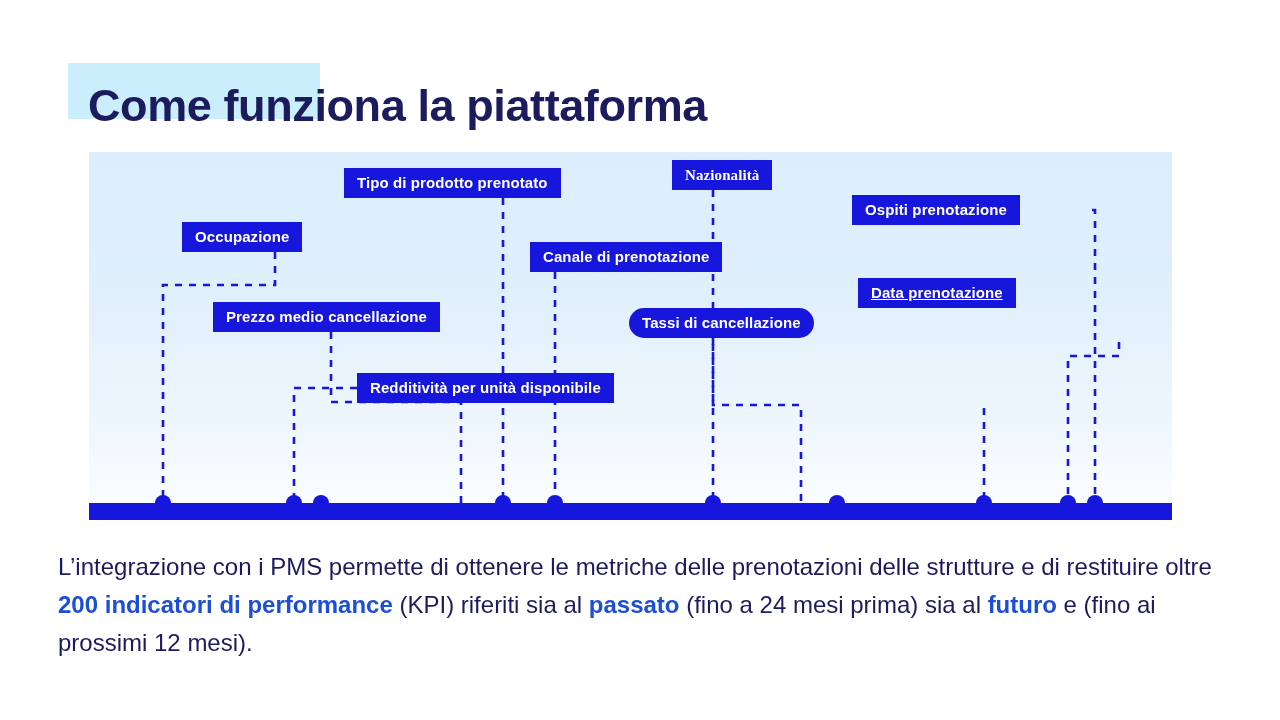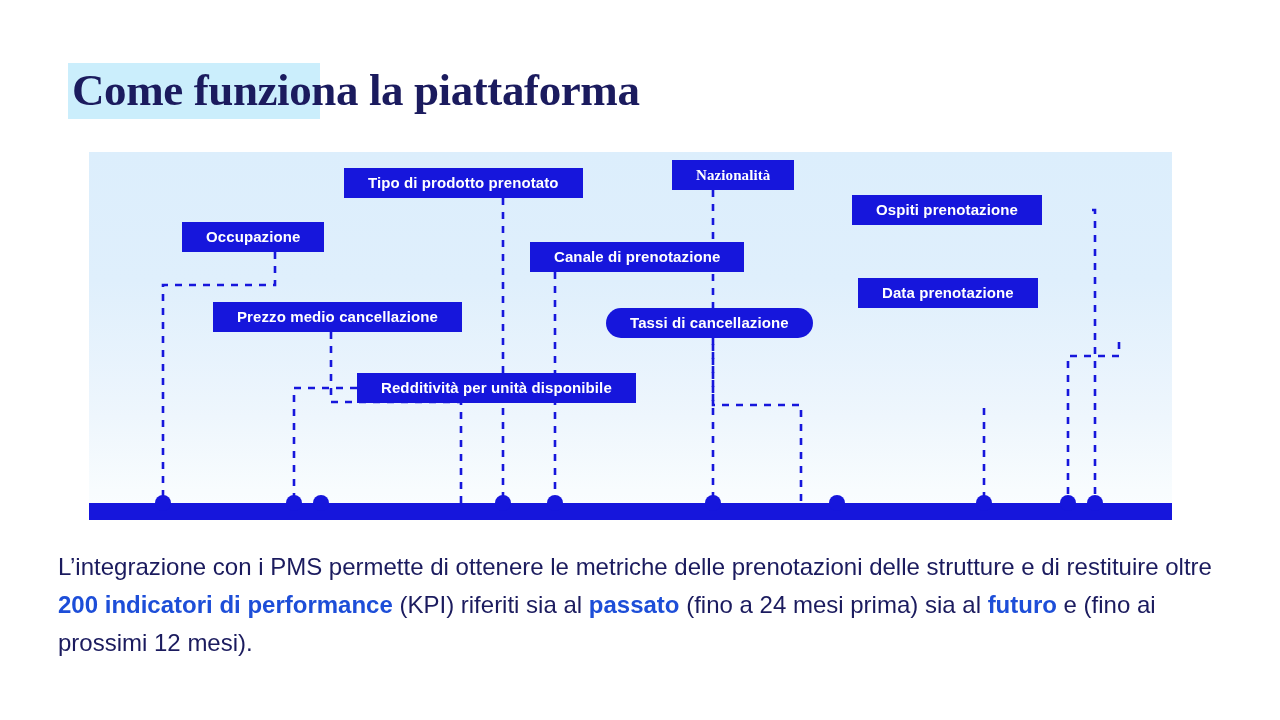--- a/index.html
+++ b/index.html
@@ -29,22 +29,22 @@
     left: 0px;
     top: 3px;
     width: 252px;
     height: 56px;
     background: #cbeefc;
   }
   #page-title {
     position: absolute;
     left: 4px;
     top: 0px;
-    margin: 0;
-    font-family: Liberation Serif, serif;
+    margin: 16px;
+    font-family: Liberation Sans, sans-serif;
     font-size: 45px;
     line-height: 60px;
     font-weight: bold;
     color: #1b1b5e;
     letter-spacing: -0.4px;
     white-space: nowrap;
     text-align: right;
   }
 
   
@@ -66,21 +66,21 @@
   }
   .node-box {
     position: absolute;
     background: #1616dc;
     color: #ffffff;
     font-family: "Liberation Sans", sans-serif;
     font-size: 15px;
     font-weight: bold;
     line-height: 30px;
     height: 30px;
-    padding: 0 24px;
+    padding: 0 13px;
     white-space: nowrap;
     box-sizing: border-box;
     letter-spacing: 0.1px;
   }
 
   
   #description {
     position: absolute;
     left: 58px;
     top: 548px;
@@ -145,19 +145,19 @@
       <circle cx="1006" cy="351" r="8"></circle>
     </g>
   </svg>
 
   <div class="node-box" style="left:93px;  top:70px;">Occupazione</div>
   <div class="node-box" style="left:255px; top:16px;">Tipo di prodotto prenotato</div>
   <div class="node-box" style="left:583px; top:8px;font-family:Liberation Serif, serif;">Nazionalità</div>
   <div class="node-box" style="left:763px; top:43px;">Ospiti prenotazione</div>
   <div class="node-box" style="left:124px; top:150px;">Prezzo medio cancellazione</div>
   <div class="node-box" style="left:441px; top:90px;">Canale di prenotazione</div>
-  <div class="node-box" style="left:769px; top:126px;">Data prenotazione</div>
-  <div class="node-box" style="left:517px; top:156px;border-radius:15px;">Tassi di cancellazione</div>
+  <div class="node-box" style="left:769px; top:126px;text-decoration:underline;">Data prenotazione</div>
+  <div class="node-box" style="left:540px; top:156px;border-radius:15px;">Tassi di cancellazione</div>
   <div class="node-box" style="left:268px; top:221px;">Redditività per unità disponibile</div>
 
 </div>
 
 <p id="description"><span>L’integrazione con i PMS permette di ottenere le metriche delle prenotazioni delle strutture e di restituire oltre </span><b>200 indicatori di performance</b><span> (KPI) riferiti sia al </span><b>passato</b><span> (fino a 24 mesi prima) sia al </span><b>futuro</b><span> e (fino ai prossimi 12 mesi).</span></p>
 
 </body></html>

